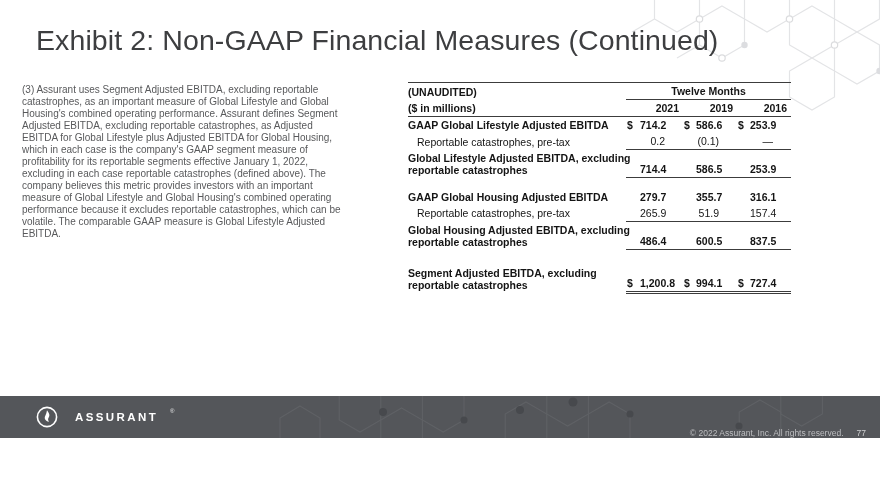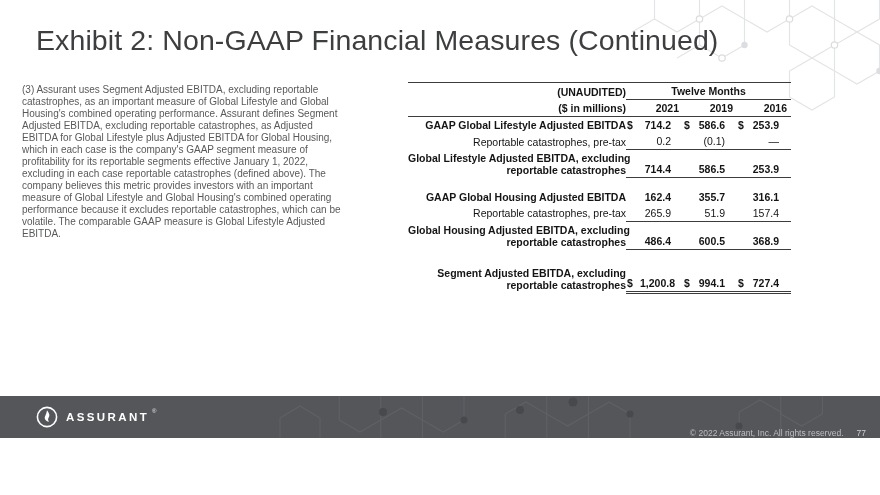--- a/index.html
+++ b/index.html
@@ -28,44 +28,44 @@
     font-size:10px; line-height:1.2; color:#58595b;
   }
 
   
   table.fin {
     position:absolute; left:408px; top:82px; width:383px;
     border-collapse:collapse; table-layout:fixed;
     font-size:10.5px; color:#141414;
   }
   .fin td { vertical-align:bottom; padding:2px 0 2px; line-height:1.15; }
-  .fin .lbl { text-align:right; white-space:nowrap; overflow:visible;margin-left:40px; }
+  .fin .lbl { text-align:left; white-space:nowrap; overflow:visible;margin-left:40px; }
   .fin .lbl div { white-space:nowrap; }
   .fin .b   { font-weight:700; }
   .fin .ind { padding-left:9px; font-weight:400; }
-  .fin .val { text-align:right; padding-right:12px; }
+  .fin .val { text-align:right; padding-right:18px; }
   .fin .dol { text-align:left; padding-left:1px; }
   .fin .yr  { text-align:right; padding-right:4px; }
   .fin .ctr { text-align:center; }
   .fin .bt  { border-top:1px solid #3c3c3c; }
   .fin .bb  { border-bottom:1px solid #3c3c3c; }
   .fin .ul  { border-bottom:1px solid #3c3c3c; }
   .fin .dbl { border-bottom:3px double #3c3c3c; }
   .fin tr.sp  td { height:11px; padding:0; }
   .fin tr.sp2 td { height:15px; padding:0; }
 
   
   .footer {
     position:absolute; left:0; bottom:0; width:880px; height:42px;
     background:#54565a; color:#fff;
   }
   .hex-footer { position:absolute; left:0; top:0; pointer-events:none; }
   .brand {
     position:absolute; left:36px; top:0; height:42px;
-    display:flex; align-items:center; gap:8px;
+    display:flex; align-items:center; gap:17px;
   }
   .brand-name { font-size:11.5px; font-weight:700; letter-spacing:2.4px; color:#fff; }
   .reg { font-size:6px; color:#e7e8e9; align-self:flex-start; margin:12px 0 0 -5px; }
   .footer-right {
     position:absolute; right:14px; top:0; height:42px;
     display:flex; align-items:flex-end;
     font-size:8.5px; color:#bdbec0;
   }
   .pageno { margin-left:13px; color:#cfd0d1; }
 </style>
@@ -157,21 +157,21 @@
         <td class="val b ul">253.9</td>
       </tr>
 
       <tr class="sp">
           <td colspan="7"></td>
         </tr>
 
       <tr>
         <td class="lbl b">GAAP Global Housing Adjusted EBITDA</td>
         <td class="dol b"></td>
-        <td class="val b">162.4</td>
+        <td class="val b">279.7</td>
         <td class="dol b"></td>
         <td class="val b">355.7</td>
         <td class="dol b"></td>
         <td class="val b">316.1</td>
       </tr>
 
       <tr>
         <td class="lbl ind">Reportable catastrophes, pre-tax</td>
         <td class="dol ul"></td>
         <td class="val ul">265.9</td>
@@ -184,21 +184,21 @@
       <tr>
         <td class="lbl b">
           <div>Global Housing Adjusted EBITDA, excluding</div>
           <div>reportable catastrophes</div>
         </td>
         <td class="dol b ul"></td>
         <td class="val b ul">486.4</td>
         <td class="dol b ul"></td>
         <td class="val b ul">600.5</td>
         <td class="dol b ul"></td>
-        <td class="val b ul">368.9</td>
+        <td class="val b ul">837.5</td>
       </tr>
 
       <tr class="sp2">
           <td colspan="7"></td>
         </tr>
 
       <tr>
         <td class="lbl b">
           <div>Segment Adjusted EBITDA, excluding</div>
           <div>reportable catastrophes</div>

